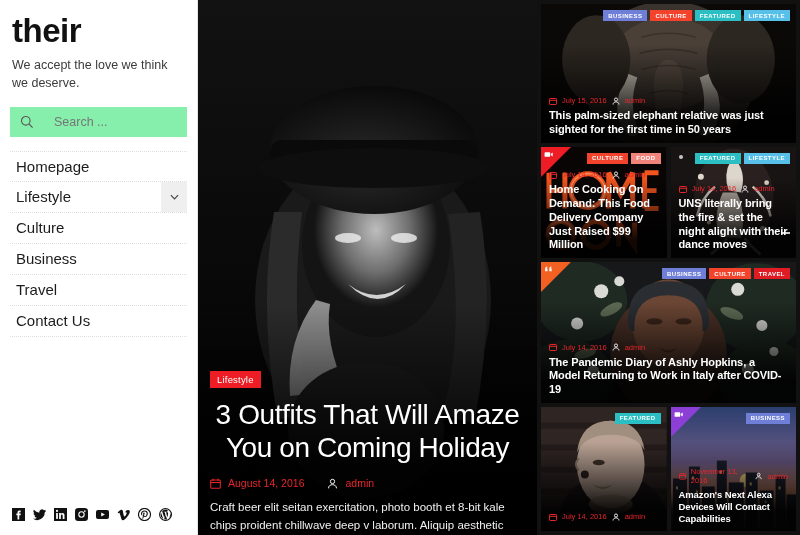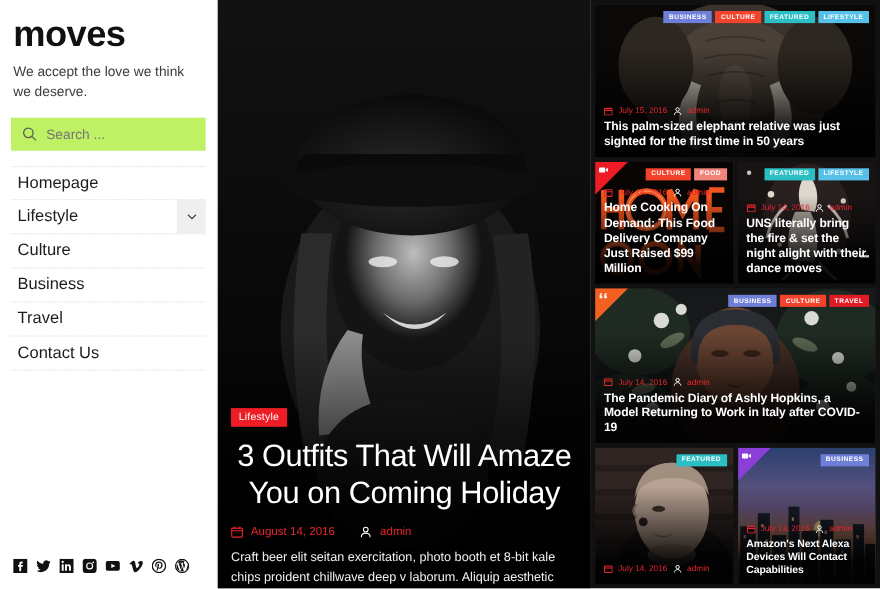--- a/index.html
+++ b/index.html
@@ -24,24 +24,24 @@
     font-size: 33px; font-weight: 700; letter-spacing: -0.5px;
     color: #111; line-height: 1.05; padding-left: 2px;
   }
   .tagline {
     margin-top: 7px; font-size: 12.5px; color: #3b3b3b;
     line-height: 1.45; padding-left: 2px; width: 168px;
   }
   .search-box {
     margin-top: 15px;
     height: 30px;
-    background: #bef264;
+    background: #86efac;
     display: flex; align-items: center;
     padding: 0 10px;
-    gap: 8px;
+    gap: 20px;
   }
   .search-box .sicon { flex: 0 0 auto; display:block; }
   .search-input {
     border: 0; outline: 0; background: transparent;
     font-family: "Liberation Sans", sans-serif;
     font-size: 12.5px; color: #555; width: 100%;
   }
   .search-input::placeholder { color: #767676; }
 
   .nav { margin-top: 14px; }
@@ -150,21 +150,21 @@
     position: absolute; right: 6px; bottom: 24px; z-index: 4;
     width: 8px; height: 2px; background: rgba(255,255,255,.8);
   }
 </style>
 </head>
 <body>
 
 <div class="app">
 
   <aside class="sidebar">
-    <div class="brand">moves</div>
+    <div class="brand">their</div>
     <div class="tagline">We accept the love we think we deserve.</div>
 
     <div class="search-box">
       <svg class="sicon" width="14" height="14" viewBox="0 0 16 16">
         <circle cx="6.6" cy="6.6" r="4.9" fill="none" stroke="#5a5a5a" stroke-width="1.3"></circle>
         <line x1="10.3" y1="10.3" x2="14.4" y2="14.4" stroke="#5a5a5a" stroke-width="1.3"></line>
       </svg>
       <input class="search-input" type="text" placeholder="Search ..." style="">
     </div>
 
@@ -579,21 +579,21 @@
         </svg>
         <div class="badges">
           <span class="badge" style="background:#6f7fd8">BUSINESS</span>
         </div>
         <div class="card-body">
           <div class="card-meta">
             <svg width="8" height="8" viewBox="0 0 16 16">
                 <rect x="1" y="3" width="14" height="12" rx="1.5" fill="none" stroke="#e8252c" stroke-width="2"></rect>
                 <line x1="1" y1="6.6" x2="15" y2="6.6" stroke="#e8252c" stroke-width="2"></line>
               </svg>
-            <span>July 13, 2016</span>
+            <span>November 13, 2016</span>
             <svg width="8" height="8" viewBox="0 0 16 16">
                 <circle cx="8" cy="5" r="3.1" fill="none" stroke="#fff" stroke-width="1.8"></circle>
                 <path d="M2.2 15c0-3.4 2.6-5.3 5.8-5.3s5.8 1.9 5.8 5.3" fill="none" stroke="#fff" stroke-width="1.8"></path>
               </svg>
             <span>admin</span>
           </div>
           <h2 class="card-title t-sm">Amazon's Next Alexa Devices Will Contact Capabilities</h2>
         </div>
       </article>
     </div>

